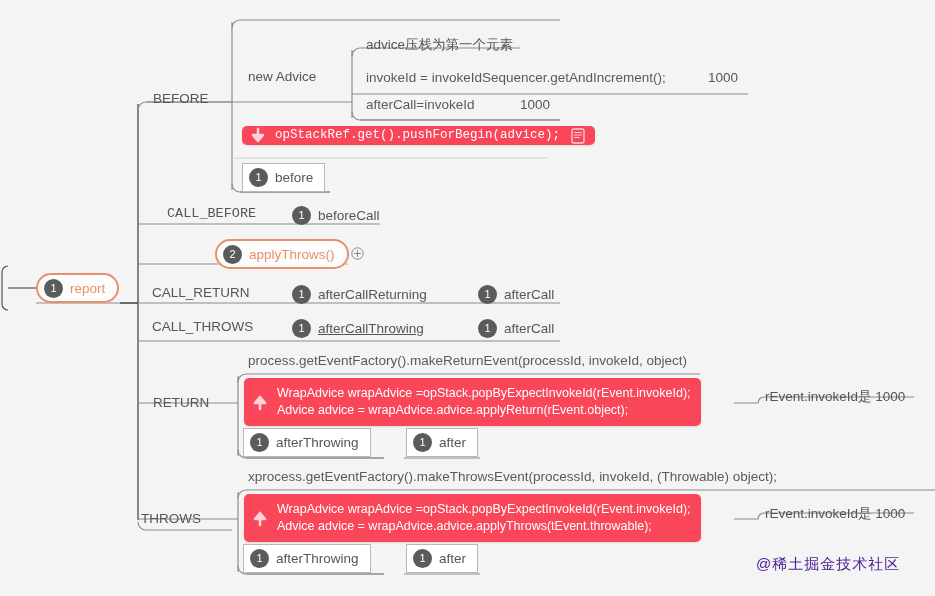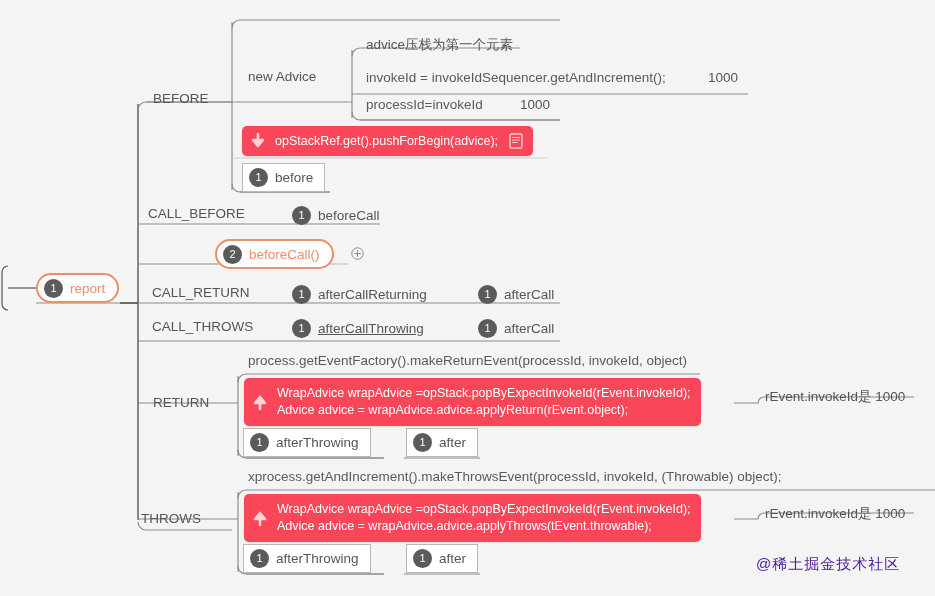--- a/index.html
+++ b/index.html
@@ -188,48 +188,48 @@
   <div class="lbl" style="left:153px;top:92px;">BEFORE</div>
 
 
   <div class="lbl" style="left:248px;top:70px;">new Advice</div>
 
   <div class="lbl" style="left:366px;top:38px;">advice压栈为第一个元素</div>
 
   <div class="lbl code" style="left:366px;top:71px;">invokeId = invokeIdSequencer.getAndIncrement();</div>
   <div class="lbl" style="left:708px;top:71px;">1000</div>
 
-  <div class="lbl code" style="left:366px;top:98px;">processId=invokeId</div>
+  <div class="lbl code" style="left:366px;top:98px;">afterCall=invokeId</div>
   <div class="lbl" style="left:520px;top:98px;">1000</div>
 
-  <div class="redbox" style="left:242px;top:126px;height:30px;">
+  <div class="redbox" style="left:242px;top:126px;height:19px;font-family:Liberation Mono, monospace;">
     <svg class="arrow-ico" viewBox="0 0 16 18">
       <path d="M8 2 L8 11 M8 14 L3 8 L13 8 Z" stroke="#ffd2d6" stroke-width="2.6" fill="#ffd2d6" stroke-linejoin="round" stroke-linecap="round"></path>
     </svg>
     <span class="rtext">opStackRef.get().pushForBegin(advice);</span>
     <svg class="note-ico" viewBox="0 0 14 16">
       <rect x="1" y="1" width="12" height="14" rx="1.5" fill="none" stroke="#ffd2d6" stroke-width="1.3"></rect>
       <path d="M3.6 4.5 H10.4 M3.6 7 H10.4 M3.6 9.5 H8" stroke="#ffd2d6" stroke-width="1.2" stroke-linecap="round"></path>
     </svg>
   </div>
 
   <div class="boxnode" style="left:242px;top:163px;">
     <span class="badge">1</span>
     <span class="btext">before</span>
   </div>
 
-  <div class="lbl" style="left:148px;top:207px;">CALL_BEFORE</div>
+  <div class="lbl" style="left:167px;top:207px;font-family:Liberation Mono, monospace;">CALL_BEFORE</div>
   <div style="position:absolute;left:292px;top:206px;display:flex;align-items:center;gap:7px;">
     <span class="badge">1</span>
     <span class="lbl" style="position:static;">beforeCall</span>
   </div>
 
   <div class="pill" style="left:215px;top:239px;">
     <span class="badge">2</span>
-    <span class="ptext">beforeCall()</span>
+    <span class="ptext">applyThrows()</span>
   </div>
   <svg class="plus-ico" style="left:351px;top:247px;" viewBox="0 0 13 13">
     <circle cx="6.5" cy="6.5" r="5.7" fill="none" stroke="#8a8a8a" stroke-width="1"></circle>
     <path d="M6.5 3.2 V9.8 M3.2 6.5 H9.8" stroke="#8a8a8a" stroke-width="1"></path>
   </svg>
 
   <div class="lbl" style="left:152px;top:286px;">CALL_RETURN</div>
   <div style="position:absolute;left:292px;top:285px;display:flex;align-items:center;gap:7px;">
     <span class="badge">1</span>
     <span class="lbl" style="position:static;">afterCallReturning</span>
@@ -269,21 +269,21 @@
     <span class="badge">1</span>
     <span class="btext">afterThrowing</span>
   </div>
   <div class="boxnode" style="left:406px;top:428px;">
     <span class="badge">1</span>
     <span class="btext">after</span>
   </div>
 
   <div class="lbl" style="left:141px;top:512px;">THROWS</div>
 
-  <div class="lbl code" style="left:248px;top:470px;">xprocess.getAndIncrement().makeThrowsEvent(processId, invokeId, (Throwable) object);</div>
+  <div class="lbl code" style="left:248px;top:470px;">xprocess.getEventFactory().makeThrowsEvent(processId, invokeId, (Throwable) object);</div>
 
   <div class="redbox" style="left:244px;top:494px;height:48px;">
     <svg class="arrow-ico" viewBox="0 0 16 18">
       <path d="M8 16 L8 7 M8 4 L13 10 L3 10 Z" stroke="#ffd2d6" stroke-width="2.6" fill="#ffd2d6" stroke-linejoin="round" stroke-linecap="round"></path>
     </svg>
     <span class="rtext">
       <div>WrapAdvice wrapAdvice =opStack.popByExpectInvokeId(rEvent.invokeId);</div>
       <div>Advice advice = wrapAdvice.advice.applyThrows(tEvent.throwable);</div>
     </span>
   </div>

